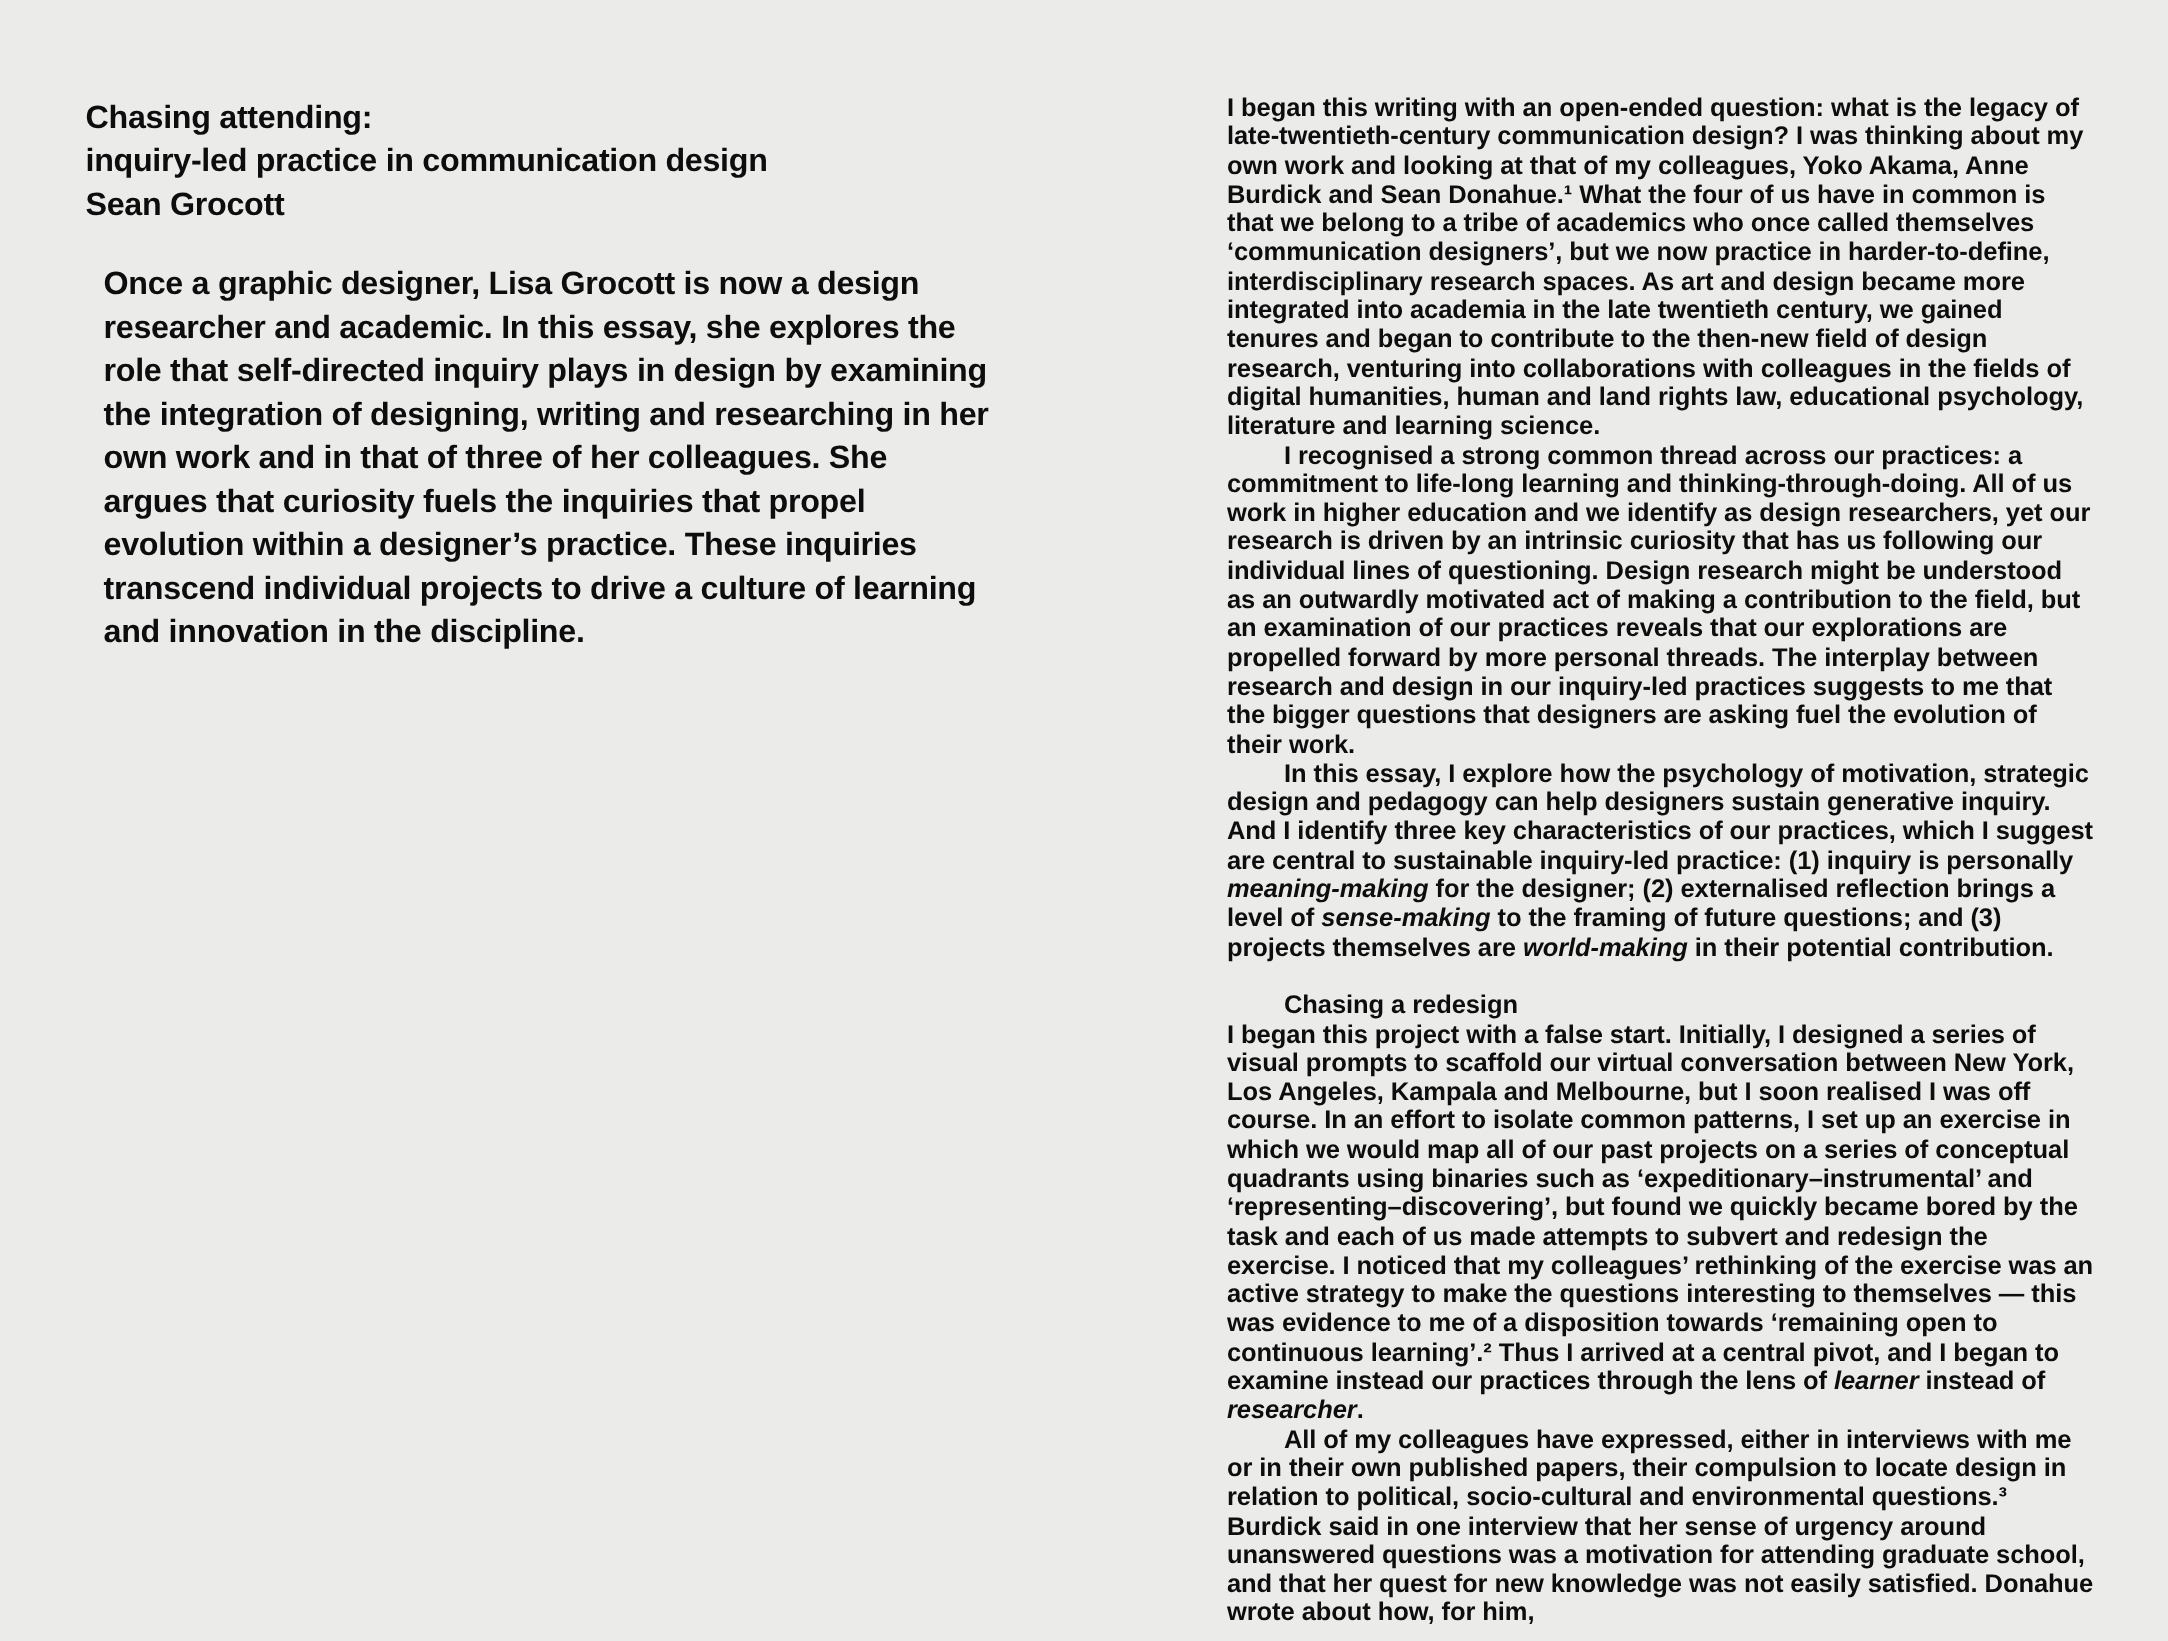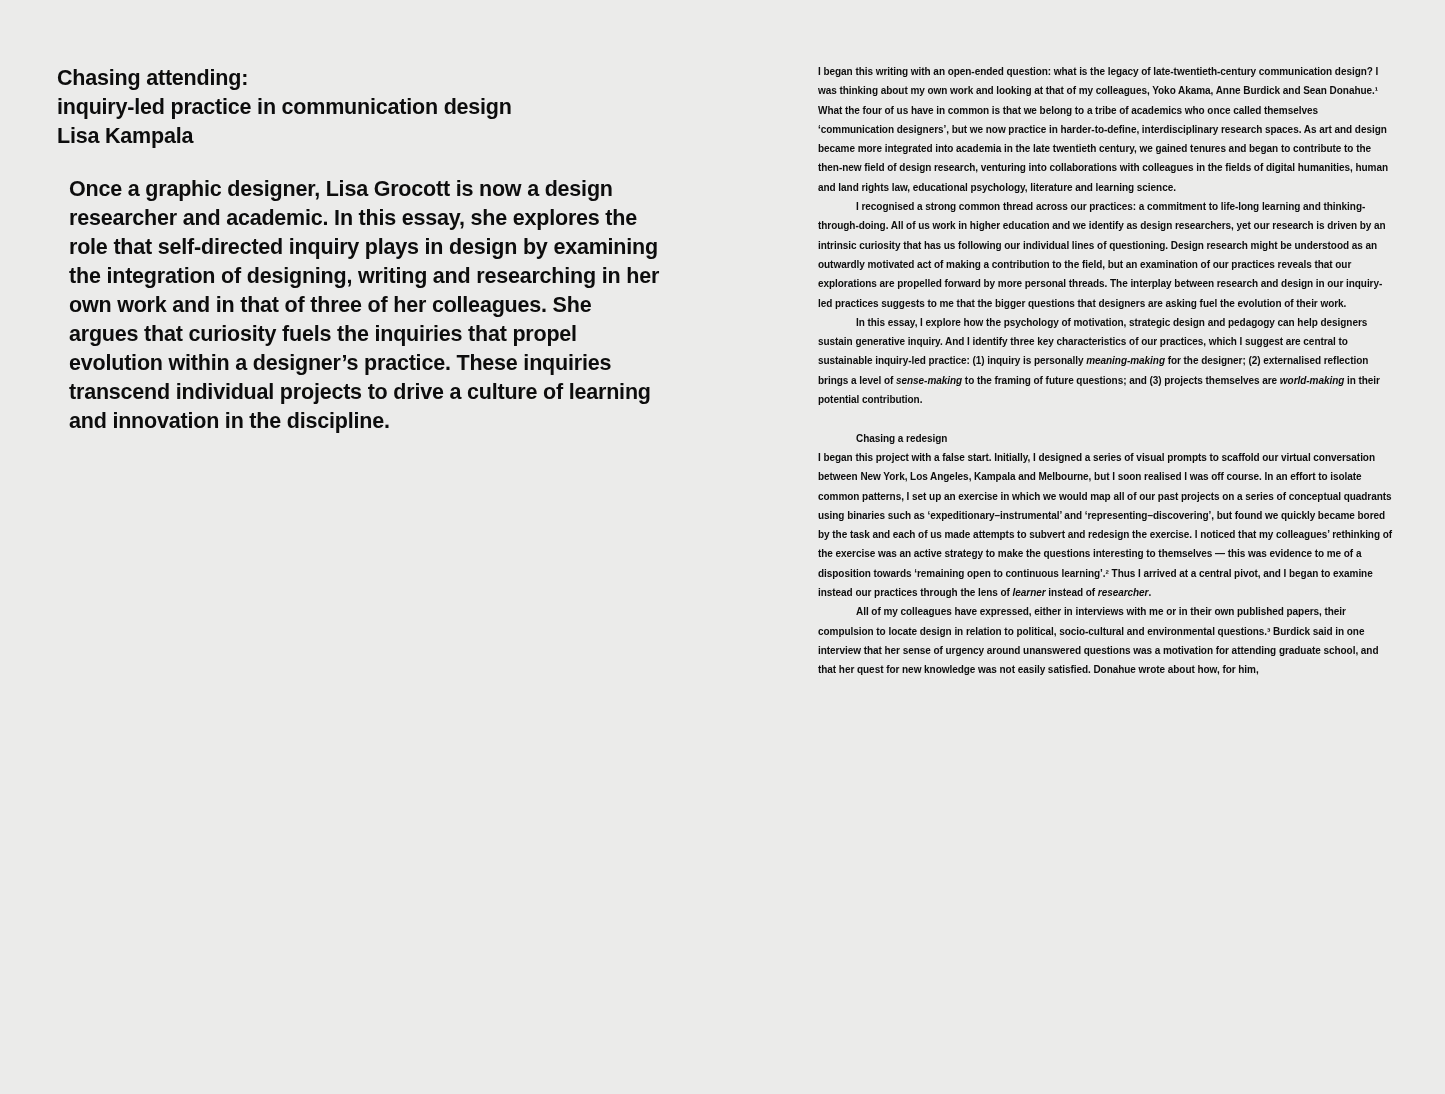--- a/index.html
+++ b/index.html
@@ -42,21 +42,21 @@
   }
   .intro {
     margin: 24px 0 0 12px;
     font-size: 21.5px;
     line-height: 29px;
     letter-spacing: -0.2px;
     width: 592px;
   }
   .essay-body {
     margin-top: 26px;
-    font-size: 10px;
+    font-size: 17px;
     line-height: 19.3px;
     letter-spacing: -0.05px;
   }
   .essay-body p {
     margin: 0;
   }
   .essay-body p.indent {
     text-indent: 38px;
   }
   .essay-body p.heading {
@@ -68,21 +68,21 @@
     margin-top: 40px;
   }
 </style>
 </head>
 <body>
 
 <div class="page page-left">
   <div class="title-block">
     <div>Chasing attending:</div>
     <div>inquiry-led practice in communication design</div>
-    <div>Lisa Kampala</div>
+    <div>Sean Grocott</div>
   </div>
   <p class="intro">Once a graphic designer, Lisa Grocott is now a design researcher and academic. In this essay, she explores the role that self-directed inquiry plays in design by examining the integration of designing, writing and researching in her own work and in that of three of her colleagues. She argues that curiosity fuels the inquiries that propel evolution within a designer’s practice. These inquiries transcend individual projects to drive a culture of learning and innovation in the discipline.</p>
 </div>
 
 <div class="page page-right">
   <div class="essay-body">
       <p class=""><span>I began this writing with an open-ended question: what is the legacy of late-twentieth-century communication design? I was thinking about my own work and looking at that of my colleagues, Yoko Akama, Anne Burdick and Sean Donahue.¹ What the four of us have in common is that we belong to a tribe of academics who once called themselves ‘communication designers’, but we now practice in harder-to-define, interdisciplinary research spaces. As art and design became more integrated into academia in the late twentieth century, we gained tenures and began to contribute to the then-new field of design research, venturing into collaborations with colleagues in the fields of digital humanities, human and land rights law, educational psychology, literature and learning science.</span></p>
       <p class="indent"><span>I recognised a strong common thread across our practices: a commitment to life-long learning and thinking-through-doing. All of us work in higher education and we identify as design researchers, yet our research is driven by an intrinsic curiosity that has us following our individual lines of questioning. Design research might be understood as an outwardly motivated act of making a contribution to the field, but an examination of our practices reveals that our explorations are propelled forward by more personal threads. The interplay between research and design in our inquiry-led practices suggests to me that the bigger questions that designers are asking fuel the evolution of their work.</span></p>
       <p class="indent"><span>In this essay, I explore how the psychology of motivation, strategic design and pedagogy can help designers sustain generative inquiry. And I identify three key characteristics of our practices, which I suggest are central to sustainable inquiry-led practice: (1) inquiry is personally </span><em>meaning-making</em><span> for the designer; (2) externalised reflection brings a level of </span><em>sense-making</em><span> to the framing of future questions; and (3) projects themselves are </span><em>world-making</em><span> in their potential contribution.</span></p>
       <p class=" heading"><span>Chasing a redesign</span></p>

